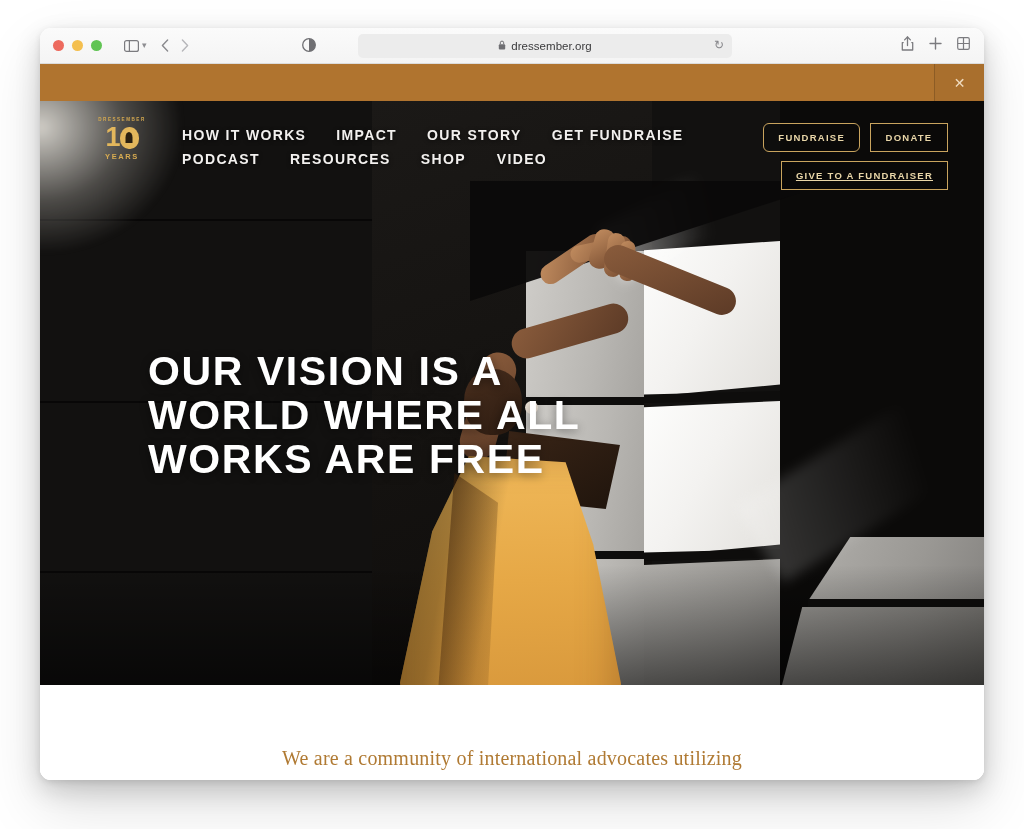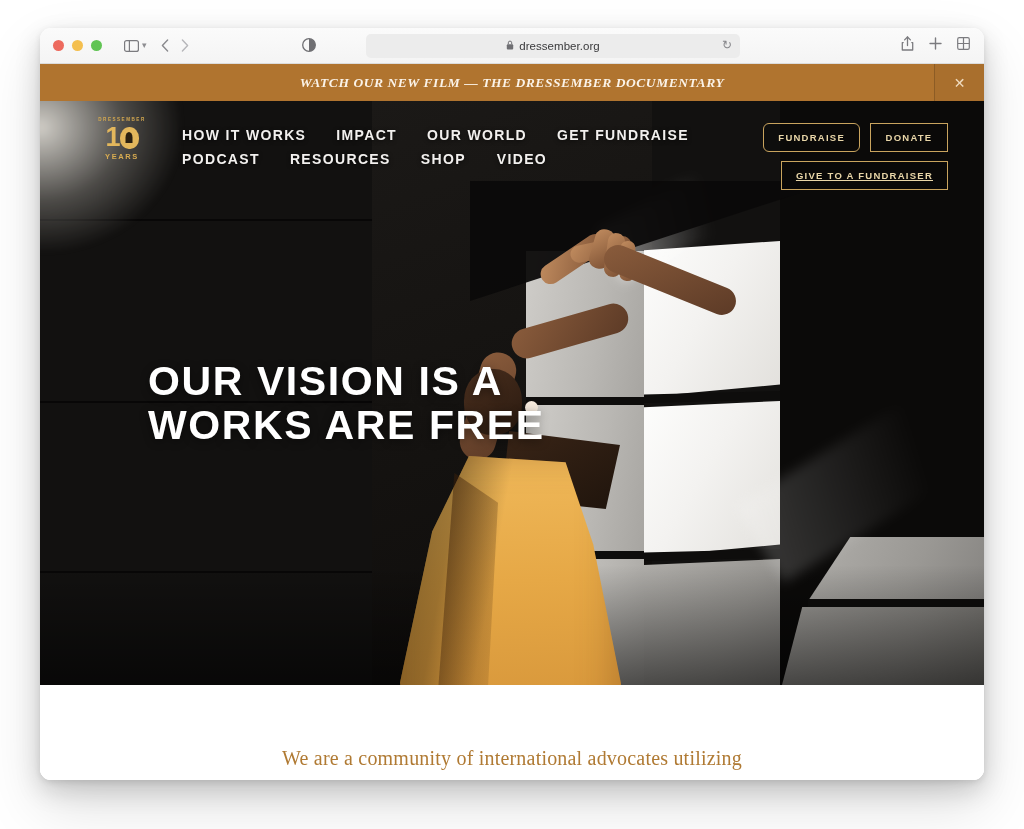--- a/index.html
+++ b/index.html
@@ -69,21 +69,21 @@
   #sidebar-toggle { margin-left: 22px; }
   #sidebar-chevron { margin-left: 3px; font-size: 9px; color:#8e8e92; }
   #nav-back    { margin-left: 14px; }
   #nav-forward { margin-left: 12px; }
 
   #reader-icon { position: absolute; left: 262px; top: 10px; }
 
   
   #url-bar {
     position: absolute;
-    left: 326px;
+    left: 318px;
     top: 6px;
     width: 374px;
     height: 24px;
     background: #ececec;
     border-radius: 5px;
     display: flex;
     align-items: center;
     justify-content: center;
     gap: 5px;
   }
@@ -234,21 +234,21 @@
     left: 392px; top: 372px;
     width: 66px; height: 298px;
     background: linear-gradient(100deg, rgba(60,32,10,0.62), rgba(60,32,10,0.0));
     clip-path: polygon(34% 0%, 100% 10%, 78% 100%, 0% 100%);
   }
 
   
   #hero-headline {
     position: absolute;
     left: 108px;
-    top: 258px;
+    top: 248px;
     z-index: 5;
   }
   #hero-headline .line {
     font-family: "Liberation Sans", sans-serif;
     font-weight: 700;
     font-size: 41px;
     line-height: 44px;
     letter-spacing: 1.6px;
     color: #ffffff;
     white-space: nowrap;
@@ -459,21 +459,20 @@
             <line x1="6.5" y1="0.7" x2="6.5" y2="12.3" stroke="#7b7b7f" stroke-width="1.2"></line>
             <line x1="0.7" y1="6.5" x2="12.3" y2="6.5" stroke="#7b7b7f" stroke-width="1.2"></line>
           </svg>
         </span>
       </div>
     </div>
 
     <div id="viewport">
 
       <div id="announcement-bar">
-        <span id="announcement-text">WATCH OUR NEW FILM — THE DRESSEMBER DOCUMENTARY</span>
         <span id="announcement-close-wrap">
           <span id="announcement-close">✕</span>
         </span>
       </div>
 
       <div id="hero">
 
         <div id="hero-photo">
           <div class="wall-base"></div>
 
@@ -553,35 +552,36 @@
           <div style="position:absolute; left:462px; top:330px; width:118px; height:78px;
                  background:linear-gradient(150deg,#3a2517,#1f140c);
                  clip-path:polygon(6% 0%,100% 18%,88% 100%,0% 86%);"></div>
 
           <div id="dress"></div>
           <div id="dress-fold"></div>
         </div>
 
         <div id="hero-headline">
           <div class="line">OUR VISION IS A</div>
+          <div class="line">WORLD WHERE ALL</div>
           <div class="line">WORKS ARE FREE</div>
         </div>
 
         <div id="site-header">
 
           <div id="site-logo">
             <span id="logo-arc">DRESSEMBER</span>
             <span id="logo-ten"><span>1</span><span class="oh"></span></span>
             <span id="logo-years">YEARS</span>
           </div>
 
           <nav id="primary-nav">
             <span class="nav-item">HOW IT WORKS</span>
             <span class="nav-item">IMPACT</span>
-            <span class="nav-item">OUR WORLD</span>
+            <span class="nav-item">OUR STORY</span>
             <span class="nav-item">GET FUNDRAISE</span>
             <span class="nav-item">PODCAST</span>
             <span class="nav-item">RESOURCES</span>
             <span class="nav-item" style="flex-basis:100%; max-width:46px;">SHOP</span>
             <span class="nav-item">VIDEO</span>
           </nav>
 
           <div id="header-actions">
             <div id="action-row-1">
               <span class="cta-btn" id="cta-fundraise">FUNDRAISE</span>

